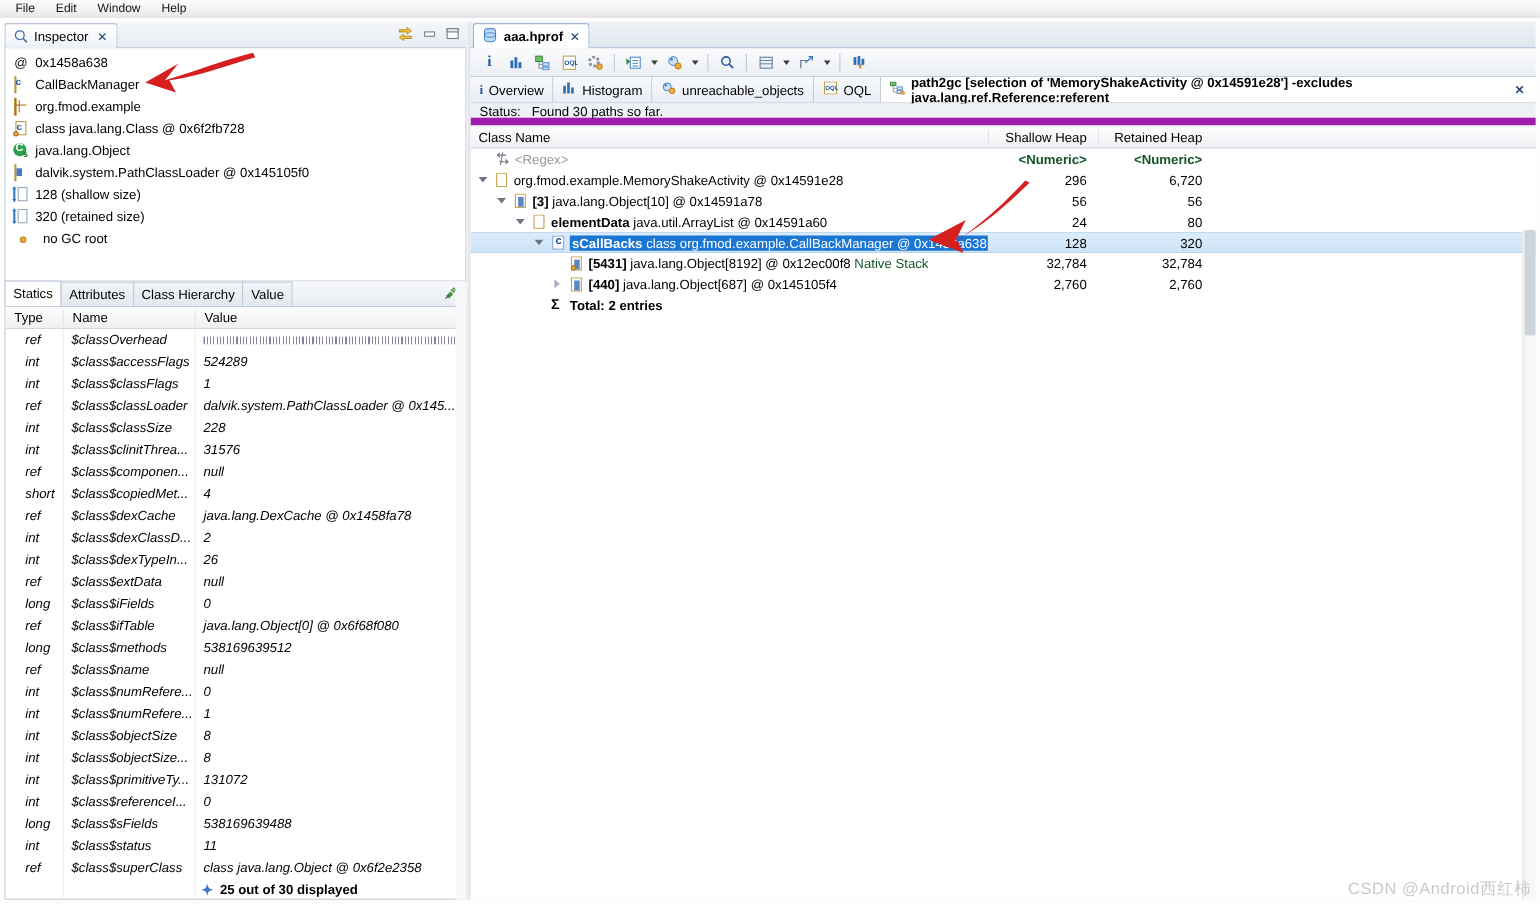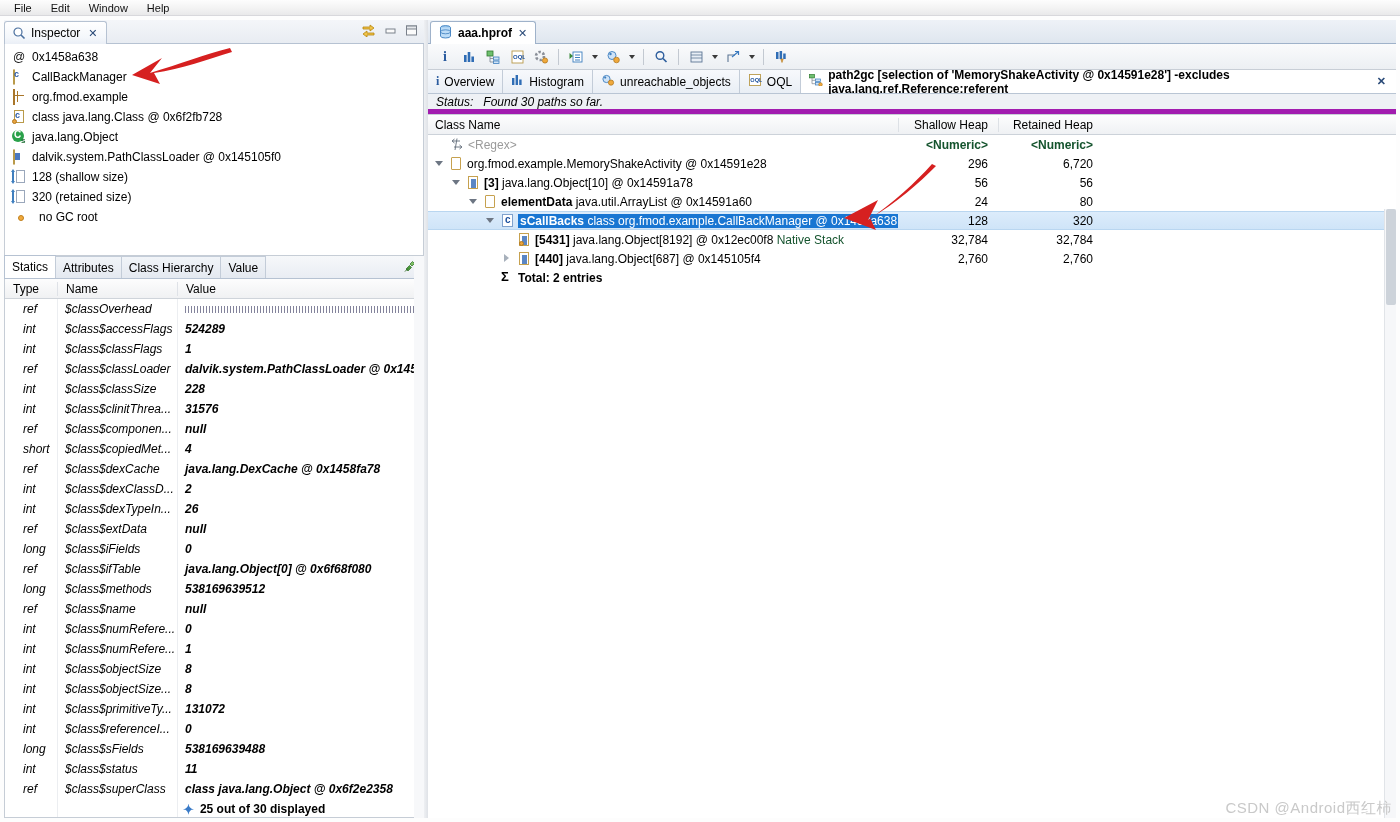--- a/index.html
+++ b/index.html
@@ -124,21 +124,21 @@
     border-bottom:1px solid #cfd4da; font-size:12px;
   }
   .st-head .c1{width:52px;padding-left:8px;}
   .st-head .c2{width:120px;border-left:1px solid #dfe2e7;padding-left:8px;}
   .st-head .c3{flex:1;border-left:1px solid #dfe2e7;padding-left:8px;}
   .st-row {
     display:flex; height:20px; align-items:center; font-size:12px; font-style:italic;
   }
   .st-row .c1{width:52px;padding-left:18px;}
   .st-row .c2{width:120px;padding-left:8px;}
-  .st-row .c3{flex:1;padding-left:8px;white-space:nowrap;overflow:hidden;font-weight:bold;}
+  .st-row .c3{flex:1;padding-left:8px;white-space:nowrap;overflow:hidden;}
   .st-vline { position:absolute; top:20px; bottom:0; width:1px; background:#eceef1; }
   .overhead-bar {
     display:inline-block; width:232px; height:7px; margin-top:2px;
     background-image: repeating-linear-gradient(to right,#5a5a7a 0 1px, transparent 1px 3px);
     opacity:.75;
   }
   .st-footer {
     display:flex; align-items:center; gap:6px; height:20px; font-size:12px; font-weight:700;
     padding-left:178px;
   }
@@ -179,22 +179,22 @@
   }
   .in-tab {
     display:flex;align-items:center;gap:5px;padding:0 8px;font-size:12px;
     border-right:1px solid #c3ccd8; background:linear-gradient(to bottom,#f7f9fc 0%,#e9eef5 100%);
   }
   .in-tab.active { background:#ffffff; font-weight:700; }
   .in-tab .tab-close{color:#2a4a78;font-size:11px;margin-left:4px;}
 
   .status-line {
     position:absolute; left:0; top:74px; width:968px; height:20px;
-    background:#eef1f5; border-bottom:5px solid #a21caf;
-    display:flex; align-items:center; gap:10px; padding-left:8px; font-size:12px;font-style:italic;
+    background:#eef1f5; border-bottom:7px solid #a21caf;
+    display:flex; align-items:center; gap:10px; padding-left:8px; font-size:12px;
   }
   .status-line .lab{font-weight:400;}
 
   .tree { position:absolute; left:0; top:94px; width:968px; height:704px; background:#fff; border-top:1px solid #c8ced6; }
   .tr-head {
     display:flex; height:20px; align-items:center;
     background:linear-gradient(to bottom,#fdfdfd 0%,#eff1f4 100%);
     border-bottom:1px solid #ccd2d9; font-size:12px;
   }
   .tr-head .hc { padding-left:7px; }

